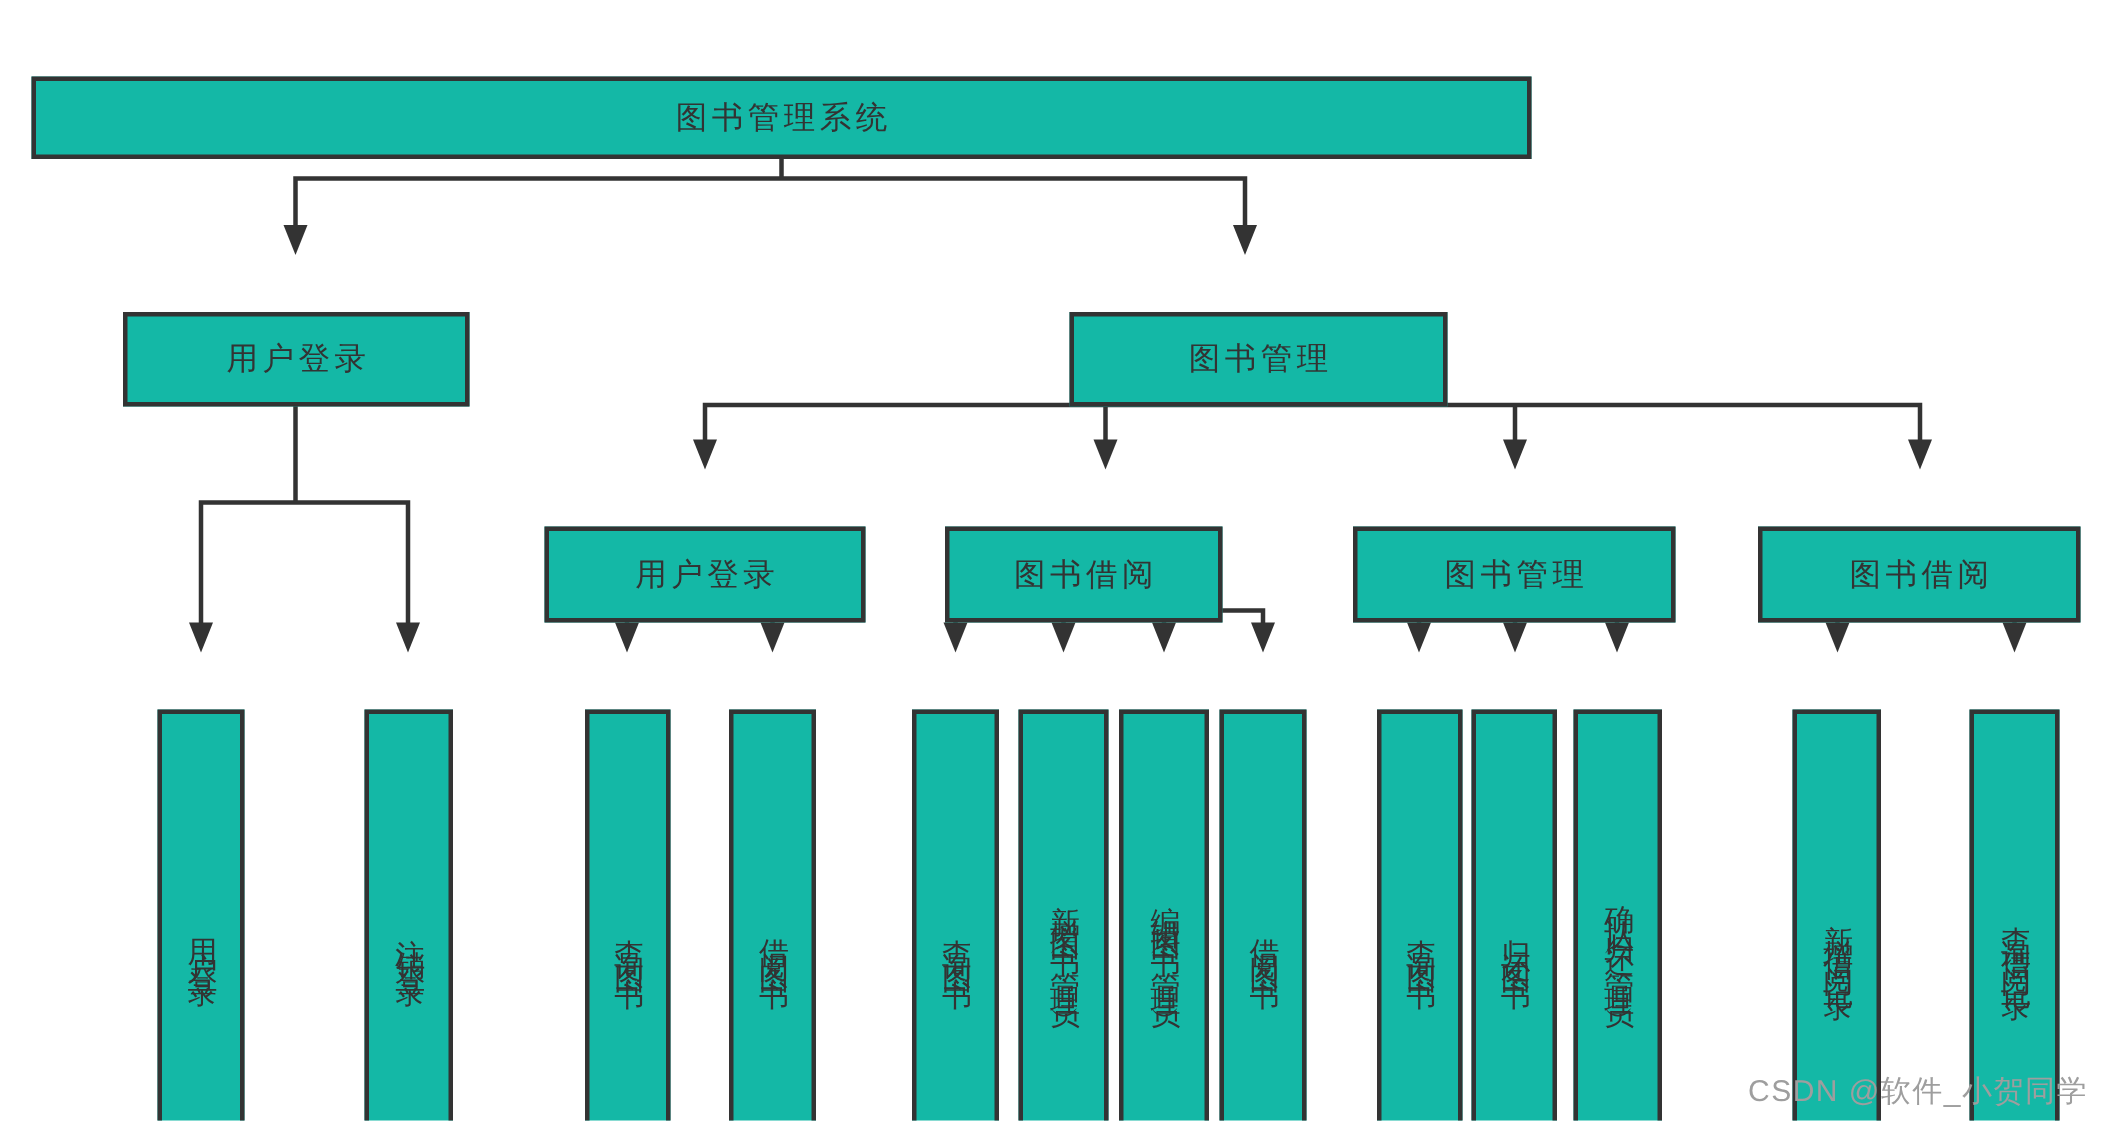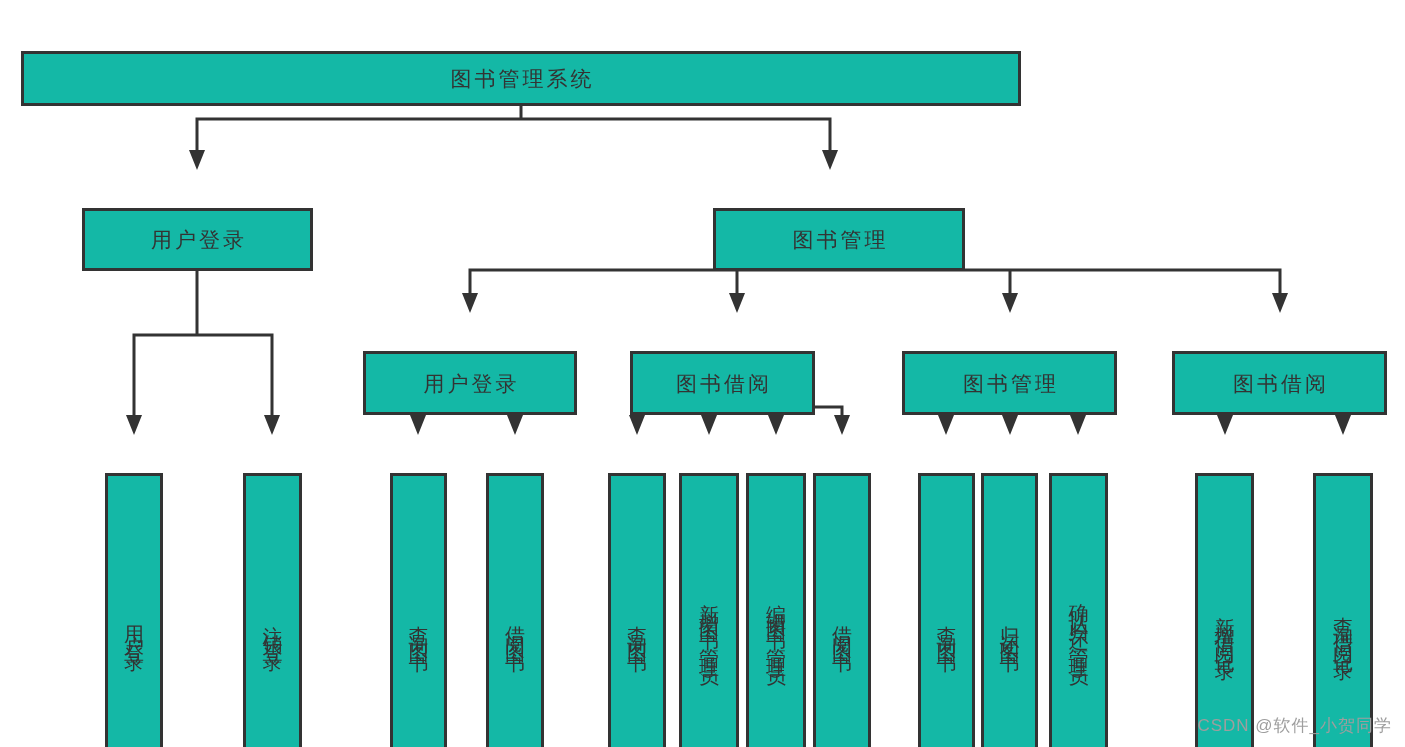--- a/index.html
+++ b/index.html
@@ -17,21 +17,21 @@
   }
   .hlabel{
     font-size:21px;letter-spacing:3px;color:var(--text);white-space:nowrap;
     line-height:1;padding-left:3px;
   }
   .vlabel{
     writing-mode:vertical-rl;font-size:20px;letter-spacing:9px;color:var(--text);
     line-height:1.15;margin-bottom:-9px;
   }
   .watermark{
-    position:absolute;right:13px;top:714px;font-size:17px;letter-spacing:1px;
+    position:absolute;right:13px;top:714px;font-size:20px;letter-spacing:1px;
     color:var(--wm);z-index:5;white-space:nowrap;
   }
 </style>
 </head>
 <body>
 
 <div id="canvas" style="--line: #333333; --text: #333333; --wm: #9e9e9e; background: rgb(255, 255, 255);">
 
   <svg class="connectors" width="1405" height="747" viewBox="0 0 1405 747">
 

